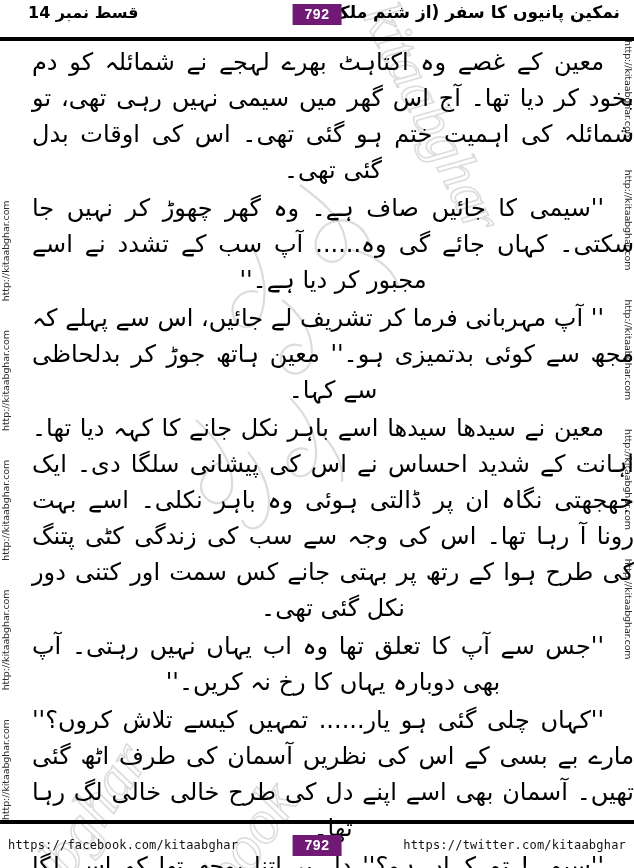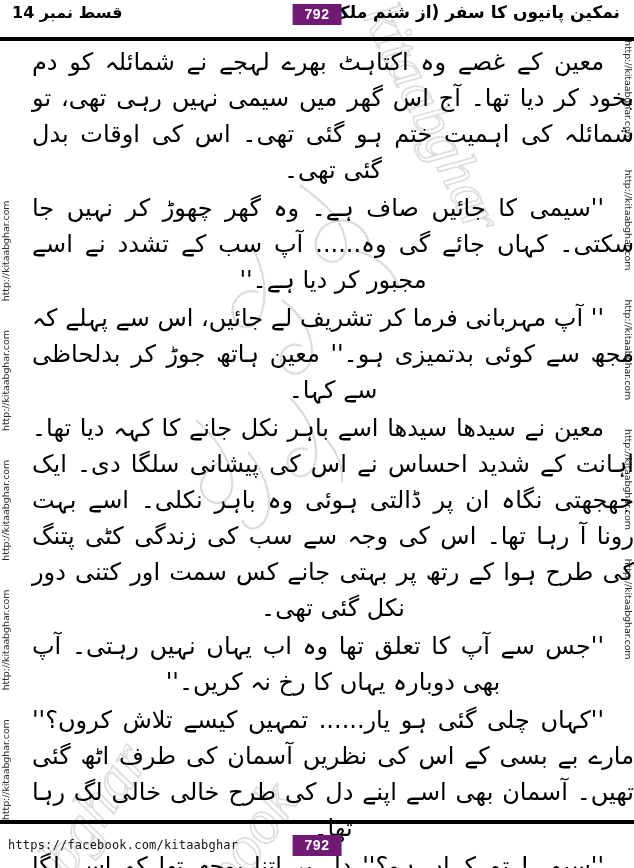--- a/index.html
+++ b/index.html
@@ -69,21 +69,21 @@
     top: 2px;
     font-family: "DejaVu Sans", sans-serif;
     font-size: 17px;
     font-weight: 700;
     color: #000;
     direction: rtl;
     white-space: nowrap;
   }
   .hdr-episode {
     position: absolute;
-    left: 12px;
+    left: 28px;
     top: 3px;
     font-family: "DejaVu Sans", sans-serif;
     font-size: 16px;
     font-weight: 700;
     color: #000;
     direction: rtl;
     white-space: nowrap;
   }
   .pagebadge {
     position: absolute;
@@ -227,15 +227,16 @@
     <p>''جس سے آپ کا تعلق تھا وہ اب یہاں نہیں رہتی۔ آپ بھی دوبارہ یہاں کا رخ نہ کریں۔''</p>
     <p>''کہاں چلی گئی ہو یار...... تمہیں کیسے تلاش کروں؟'' مارے بے بسی کے اس کی نظریں آسمان کی طرف اٹھ گئی تھیں۔ آسمان بھی اسے اپنے دل کی طرح خالی خالی لگ رہا تھا۔</p>
     <p>''سیمی! تم کہاں ہو؟'' دل پر اتنا بوجھ تھا کہ اسے لگا ابھی جی الٹ جائے گا۔ بے قراری سی بے قراری تھی۔ شمائلہ نے خود کو آج سے پہلے اتنا لاچار محسوس نہیں کیا تھا۔</p>
 
   </div>
 
   <div class="rule-bot"></div>
   <div class="ftr">
     <div class="ftr-link fb">https://facebook.com/kitaabghar</div>
     <div class="pagebadge">792</div>
+    <div class="ftr-link tw">https://twitter.com/kitaabghar</div>
   </div>
 
 </div>
 
 </body></html>

